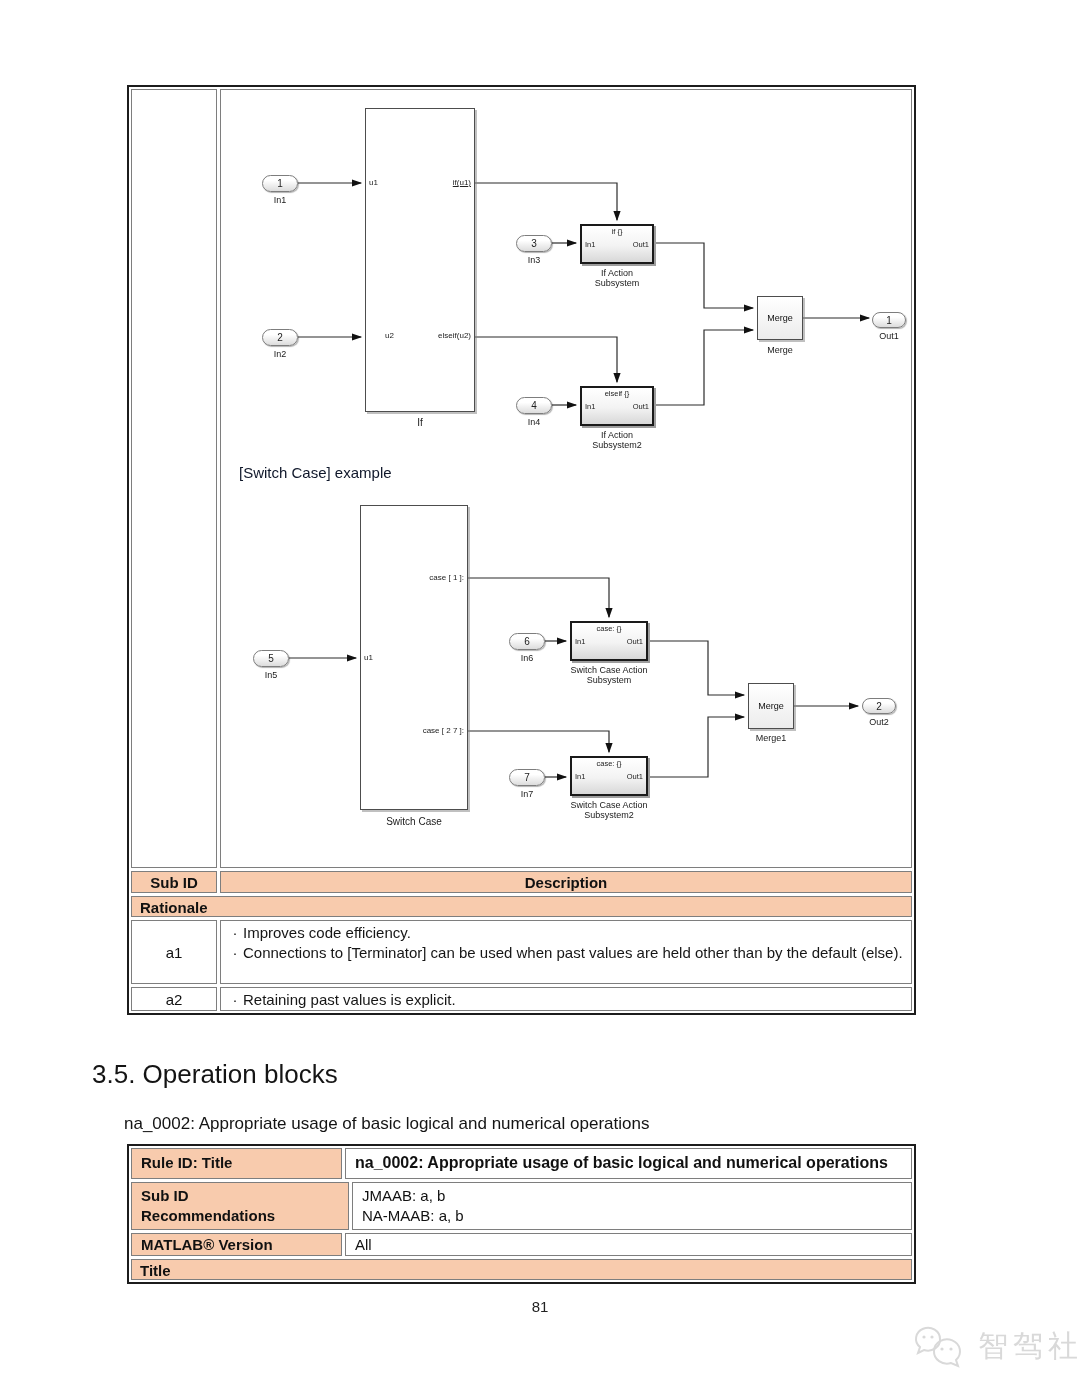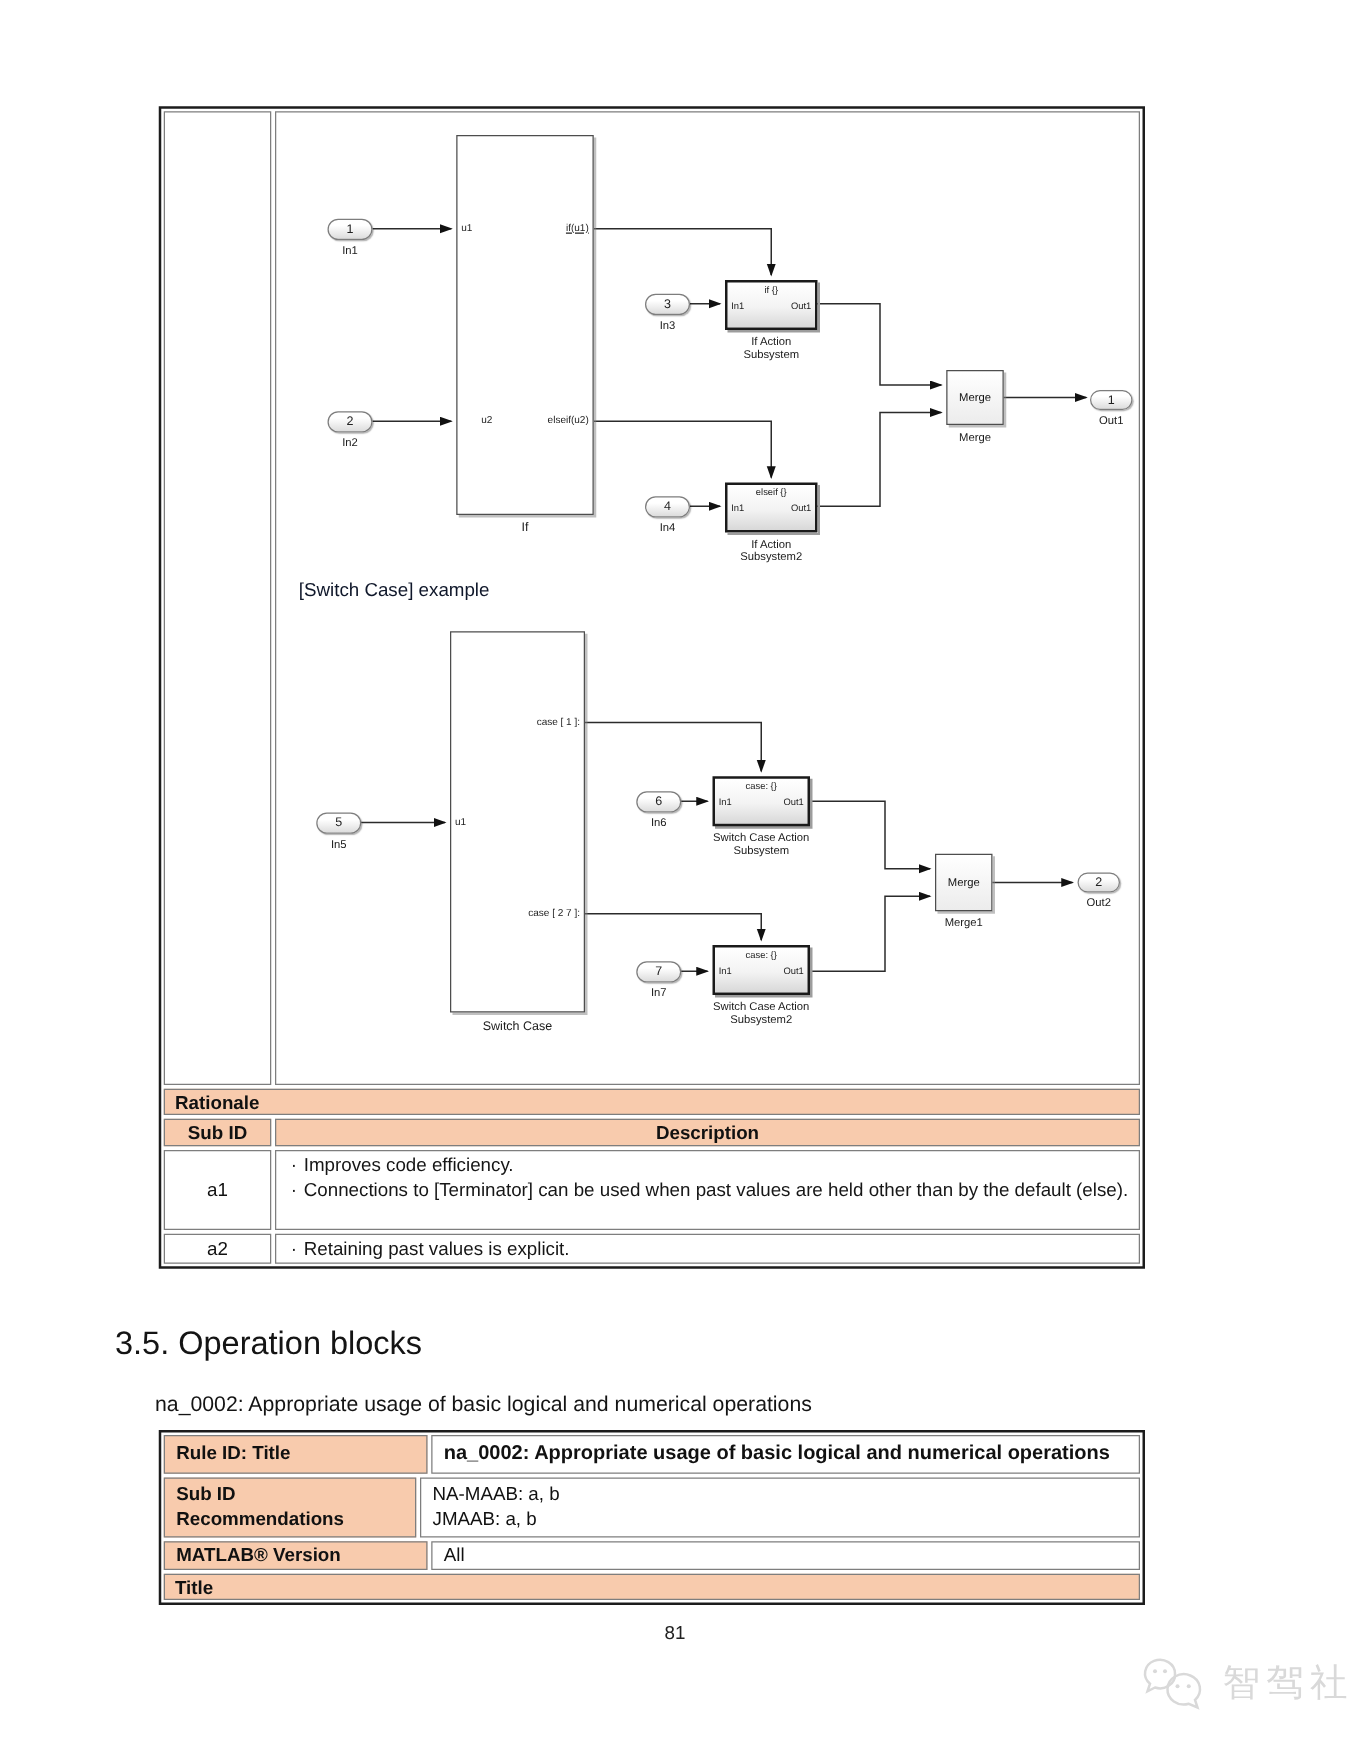--- a/index.html
+++ b/index.html
@@ -142,26 +142,26 @@
 
       <div class="dg mergeblk" style="left:527px;top:593px;width:46px;height:46px;">Merge</div>
       <div class="slabel" style="left:515px;top:643px;width:70px;">Merge1</div>
 
       <div class="dg pill" style="left:641px;top:608px;width:34px;height:16px;">2</div>
       <div class="slabel" style="left:641px;top:627px;width:34px;">Out2</div>
     </div>
   </div>
 
   <div class="wrow">
-    <div class="wcell peach hdr cell-pad" style="flex:1;height:21px;">Rationale</div>
-  </div>
-
-  <div class="wrow">
     <div class="wcell peach hdr vcenter" style="width:86px;flex:none;height:22px;">Sub ID</div>
     <div class="wcell peach hdr vcenter" style="flex:1;height:22px;">Description</div>
+  </div>
+
+  <div class="wrow">
+    <div class="wcell peach hdr cell-pad" style="flex:1;height:21px;">Rationale</div>
   </div>
 
   <div class="wrow">
     <div class="wcell vcenter" style="width:86px;flex:none;height:64px;font-size:15px;">a1</div>
     <div class="wcell" style="flex:1;height:64px;padding:2px 6px;">
       <div class="bullet-line">
         <span class="bullet-glyph">·</span>
         <span class="bullet-text">Improves code efficiency.</span>
       </div>
       <div class="bullet-line">
@@ -184,26 +184,26 @@
 
 <div style="position:absolute;left:92px;top:1059px;font-size:26px;color:#141414;">3.5. Operation blocks</div>
 <div style="position:absolute;left:124px;top:1114px;width:820px;font-size:17px;color:#141414;">na_0002: Appropriate usage of basic logical and numerical operations</div>
 
 <div class="wtable" style="left:127px;top:1144px;width:789px;">
   <div class="wrow">
     <div class="wcell peach hdr" style="width:211px;flex:none;padding:5px 9px;">Rule ID: Title</div>
     <div class="wcell" style="flex:1;padding:4px 9px;font-weight:bold;font-size:16px;line-height:1.3;">na_0002: Appropriate usage of basic logical and numerical operations</div>
   </div>
   <div class="wrow">
-    <div class="wcell peach hdr" style="width:202px;flex:none;padding:3px 9px;">
+    <div class="wcell peach hdr" style="width:218px;flex:none;padding:3px 9px;">
       <div style="max-width:150px;line-height:1.35;">Sub ID Recommendations</div>
     </div>
     <div class="wcell" style="flex:1;padding:3px 9px;font-size:15px;line-height:1.35;">
+      <div>JMAAB: a, b</div>
       <div>NA-MAAB: a, b</div>
-      <div>JMAAB: a, b</div>
     </div>
   </div>
   <div class="wrow">
     <div class="wcell peach hdr" style="width:211px;flex:none;padding:2px 9px;">MATLAB® Version</div>
     <div class="wcell" style="flex:1;padding:2px 9px;font-size:15px;">All</div>
   </div>
   <div class="wrow">
     <div class="wcell peach hdr cell-pad" style="flex:1;height:21px;">Title</div>
   </div>
 </div>

